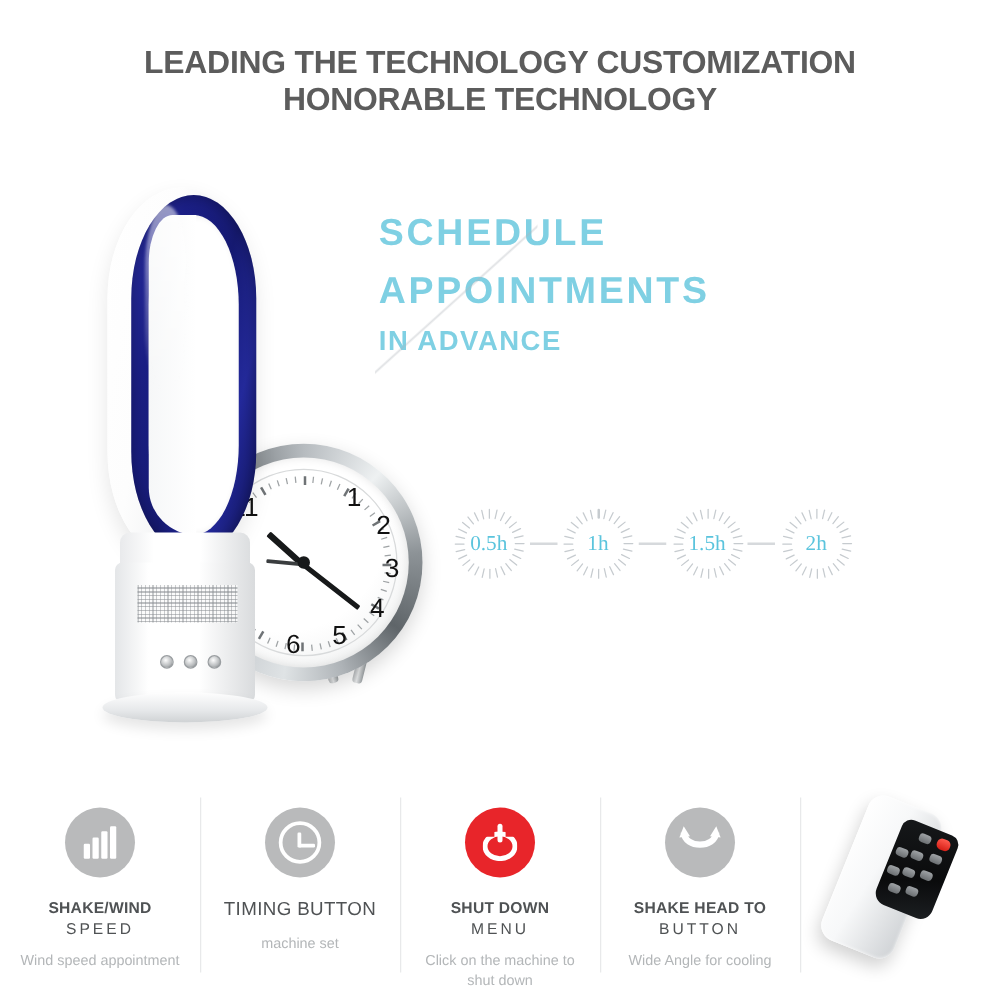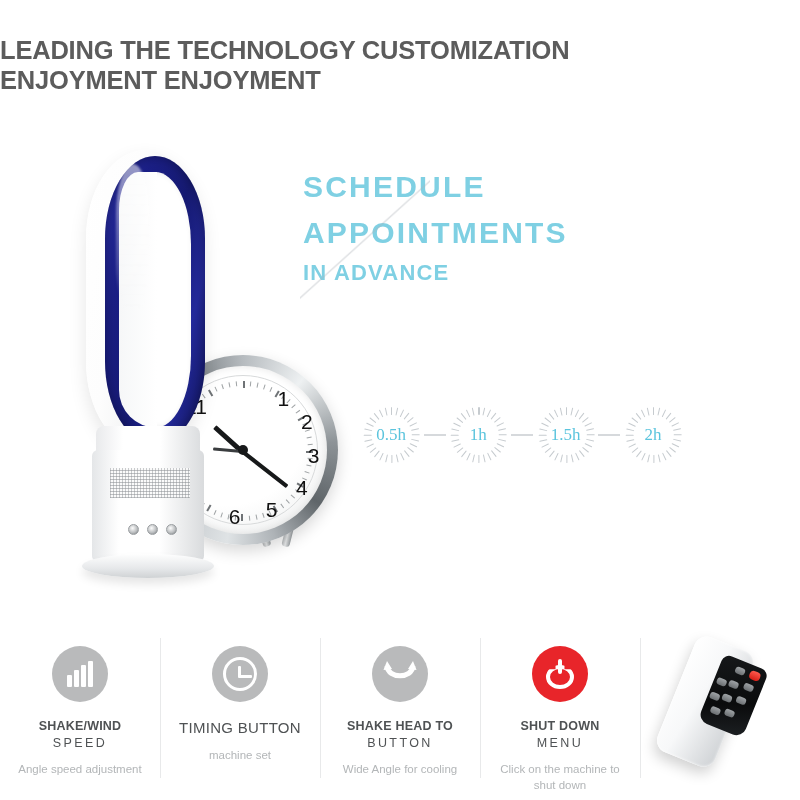--- a/index.html
+++ b/index.html
@@ -7,21 +7,21 @@
     width: 800px; height: 800px;
     background: #ffffff;
     font-family: "Liberation Sans", sans-serif;
     overflow: hidden;
   }
   .page { position: relative; width: 800px; height: 800px; background: #fff; }
 
   
   .banner {
     position: absolute; top: 36px; left: 0; width: 800px;
-    text-align: left;
+    text-align: center;
     color: #5c5c5c;
     font-weight: bold;
     font-size: 25.5px;
     letter-spacing: -0.2px;
     line-height: 1.16;
   }
   .banner .l2 { display: block; }
 
   
   .hero { position: absolute; left: 78px; top: 150px; width: 250px; height: 440px; }
@@ -262,21 +262,21 @@
   }
   .rbtn.red { background: linear-gradient(180deg,#ff5a4e,#d61f16); width: 11px; height: 9px; border-radius: 4px; }
 </style>
 </head>
 <body>
 
 <div class="page">
 
   <div class="banner">
     <span class="l1">LEADING THE TECHNOLOGY CUSTOMIZATION</span>
-    <span class="l2">ENJOYMENT ENJOYMENT</span>
+    <span class="l2">HONORABLE TECHNOLOGY</span>
   </div>
 
   <div class="hero">
 
     <div class="clock-wrap">
       <div class="clock-feet">
         <div class="clock-foot f1"></div>
         <div class="clock-foot f2"></div>
       </div>
       <div class="clock-bezel">
@@ -533,65 +533,65 @@
             <i></i>
             <i></i>
             <i></i>
             <i></i>
           </span>
       </div>
       <div class="f-title">
         <span>SHAKE/WIND</span>
         <span class="sub">SPEED</span>
       </div>
-      <div class="f-desc">Angle speed adjustment</div>
+      <div class="f-desc">Wind speed appointment</div>
     </div>
 
     <div class="feature">
       <div class="ficon gray">
         <span class="clockicon">
             <i class="h"></i>
             <i class="m"></i>
           </span>
       </div>
       <div class="f-title plain">
         <span>TIMING BUTTON</span>
       </div>
       <div class="f-desc">machine set</div>
+    </div>
+
+    <div class="feature">
+      <div class="ficon red">
+        <span class="power">
+            <span class="ring"></span>
+            <span class="stem"></span>
+          </span>
+      </div>
+      <div class="f-title">
+        <span>SHUT DOWN</span>
+        <span class="sub">MENU</span>
+      </div>
+      <div class="f-desc" style="max-width:132px">Click on the machine to shut down</div>
     </div>
 
     <div class="feature">
       <div class="ficon gray">
         <span class="smile">
           <svg width="36" height="28" viewBox="0 0 36 28">
             <path d="M5 6 C6 19, 30 19, 31 6" stroke="#fff" stroke-width="5" fill="none" stroke-linecap="butt"></path>
             <polygon points="1.5,10 10,9 5,1" fill="#fff"></polygon>
             <polygon points="34.5,10 26,9 31,1" fill="#fff"></polygon>
           </svg>
         </span>
       </div>
       <div class="f-title">
         <span>SHAKE HEAD TO</span>
         <span class="sub">BUTTON</span>
       </div>
       <div class="f-desc">Wide Angle for cooling</div>
-    </div>
-
-    <div class="feature">
-      <div class="ficon red">
-        <span class="power">
-            <span class="ring"></span>
-            <span class="stem"></span>
-          </span>
-      </div>
-      <div class="f-title">
-        <span>SHUT DOWN</span>
-        <span class="sub">MENU</span>
-      </div>
-      <div class="f-desc" style="max-width:132px">Click on the machine to shut down</div>
     </div>
 
     <div class="feature remote-cell">
       <div class="remote">
         <div class="remote-shell">
           <div class="remote-panel">
             <span class="rbtn red" style="left:31px; top:5px"></span>
             <span class="rbtn" style="left:16px; top:7px"></span>
             <span class="rbtn" style="left:30px; top:19px"></span>
             <span class="rbtn" style="left:15px; top:22px"></span>

